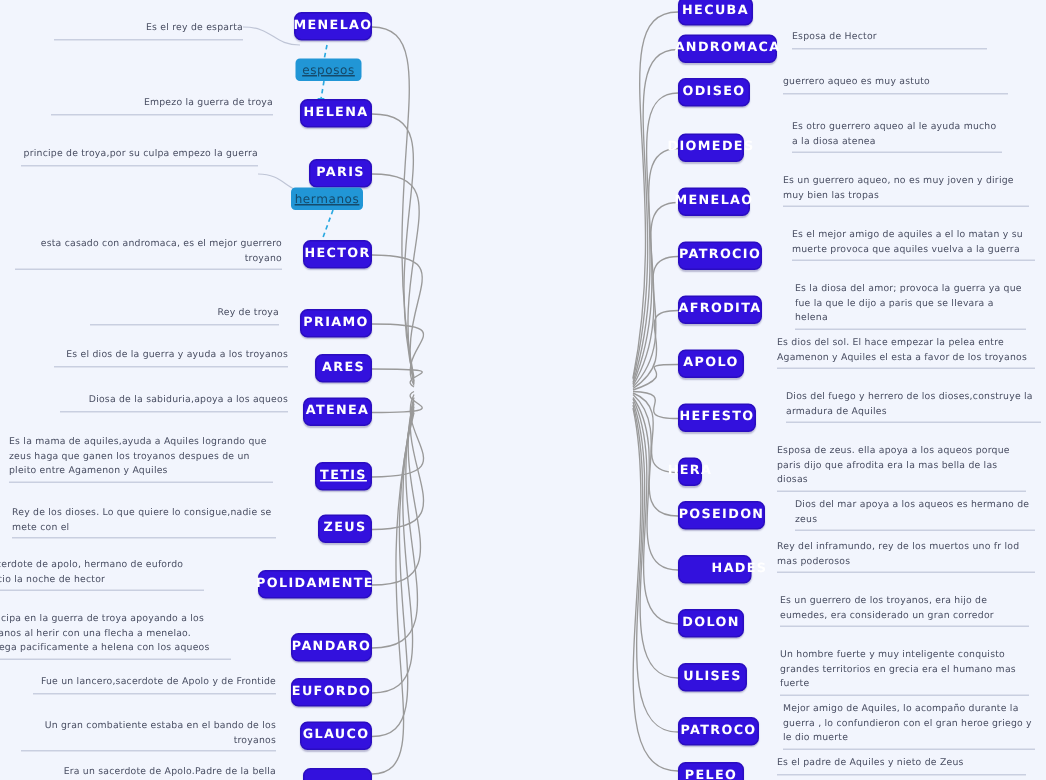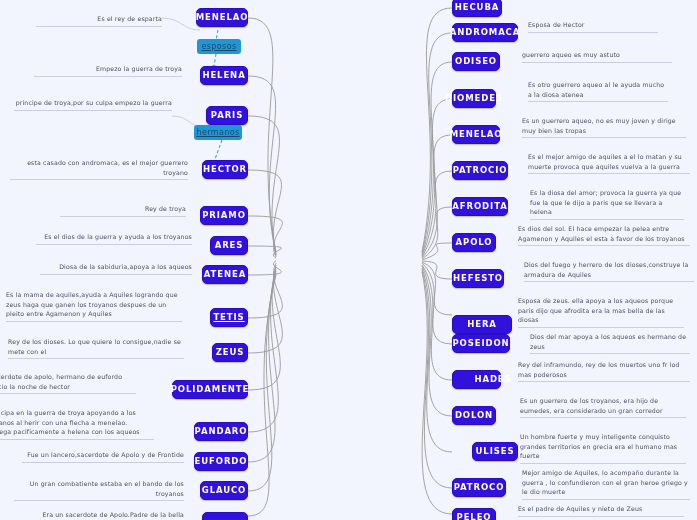--- a/index.html
+++ b/index.html
@@ -244,33 +244,33 @@
     </div>
   <div class="node" style="left:452px; top:197px; width:56px;">
     <span>AFRODITA</span>
     </div>
   <div class="node" style="left:452px; top:233px; width:44px;align-items:center;">
     <span>APOLO</span>
     </div>
   <div class="node" style="left:452px; top:269px; width:52px;">
     <span>HEFESTO</span>
     </div>
-  <div class="node" style="left:452px; top:315px; width:60px;">
+  <div class="node" style="left:452px; top:305px; width:16px;">
     <span>HERA</span>
     </div>
   <div class="node" style="left:452px; top:334px; width:58px;">
     <span>POSEIDON</span>
     </div>
   <div class="node" style="left:452px; top:370px; width:44px;padding-left:40px;">
     <span>HADES</span>
     </div>
   <div class="node" style="left:452px; top:406px; width:44px;">
     <span>DOLON</span>
     </div>
-  <div class="node" style="left:452px; top:442px; width:46px;margin-left:20px;">
+  <div class="node" style="left:452px; top:442px; width:46px;">
     <span>ULISES</span>
     </div>
   <div class="node" style="left:452px; top:478px; width:54px;">
     <span>PATROCO</span>
     </div>
   <div class="node" style="left:452px; top:508px; width:44px;">
     <span>PELEO</span>
     </div>
 
   <div class="note right" style="left:528px; top:20px; width:130px;">Esposa de Hector</div>

